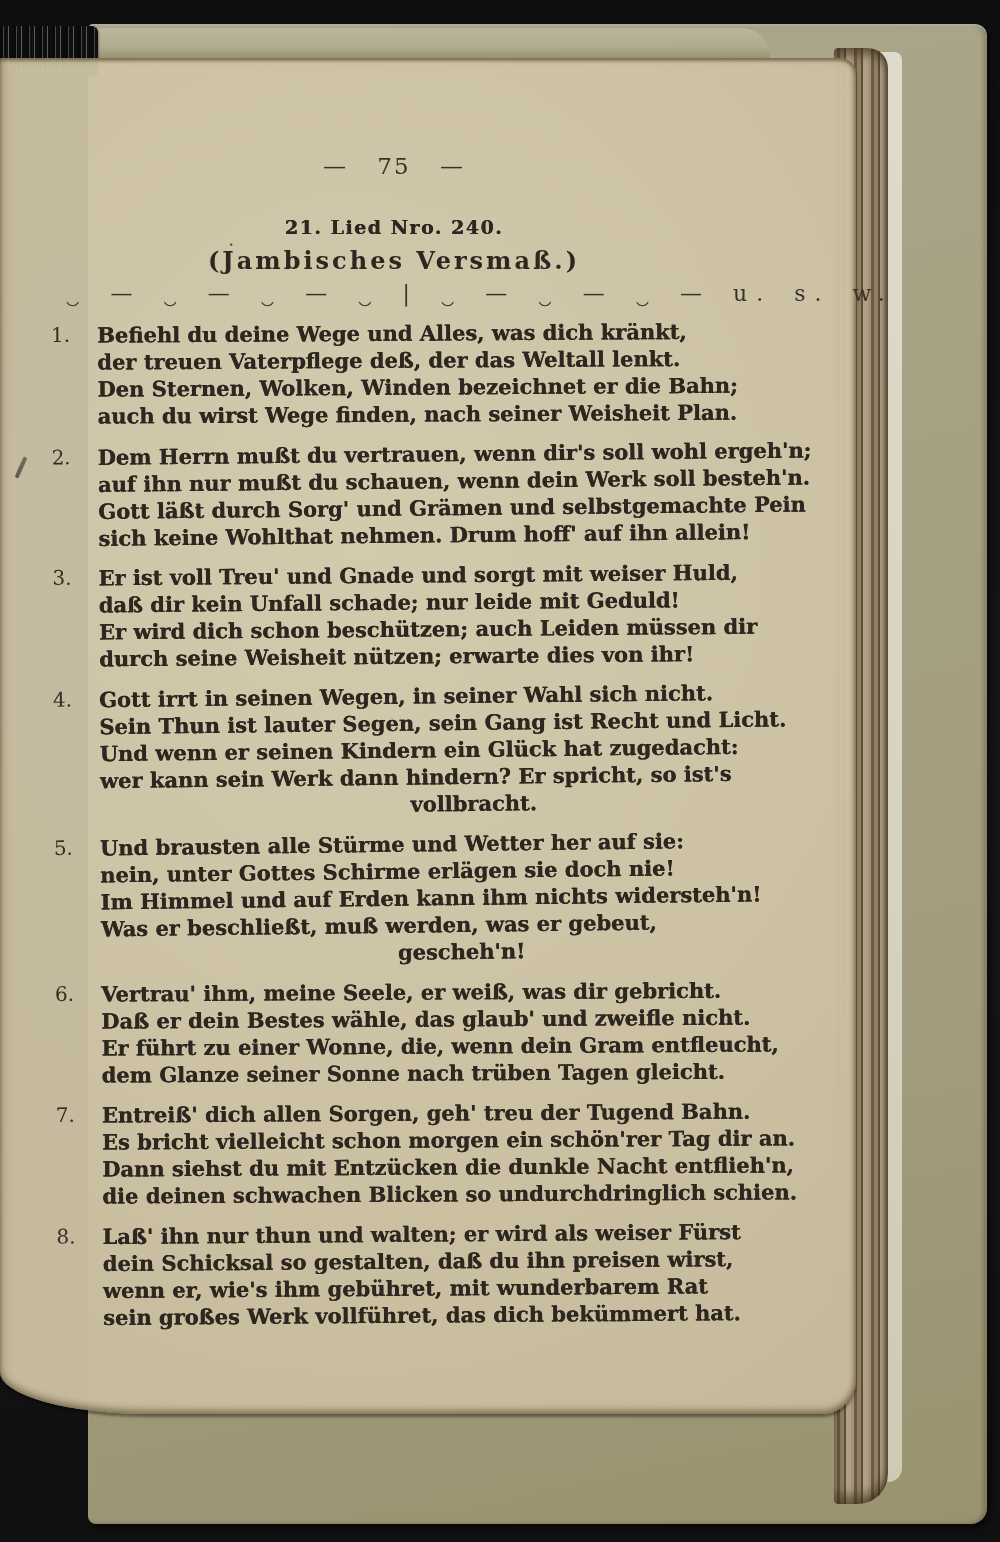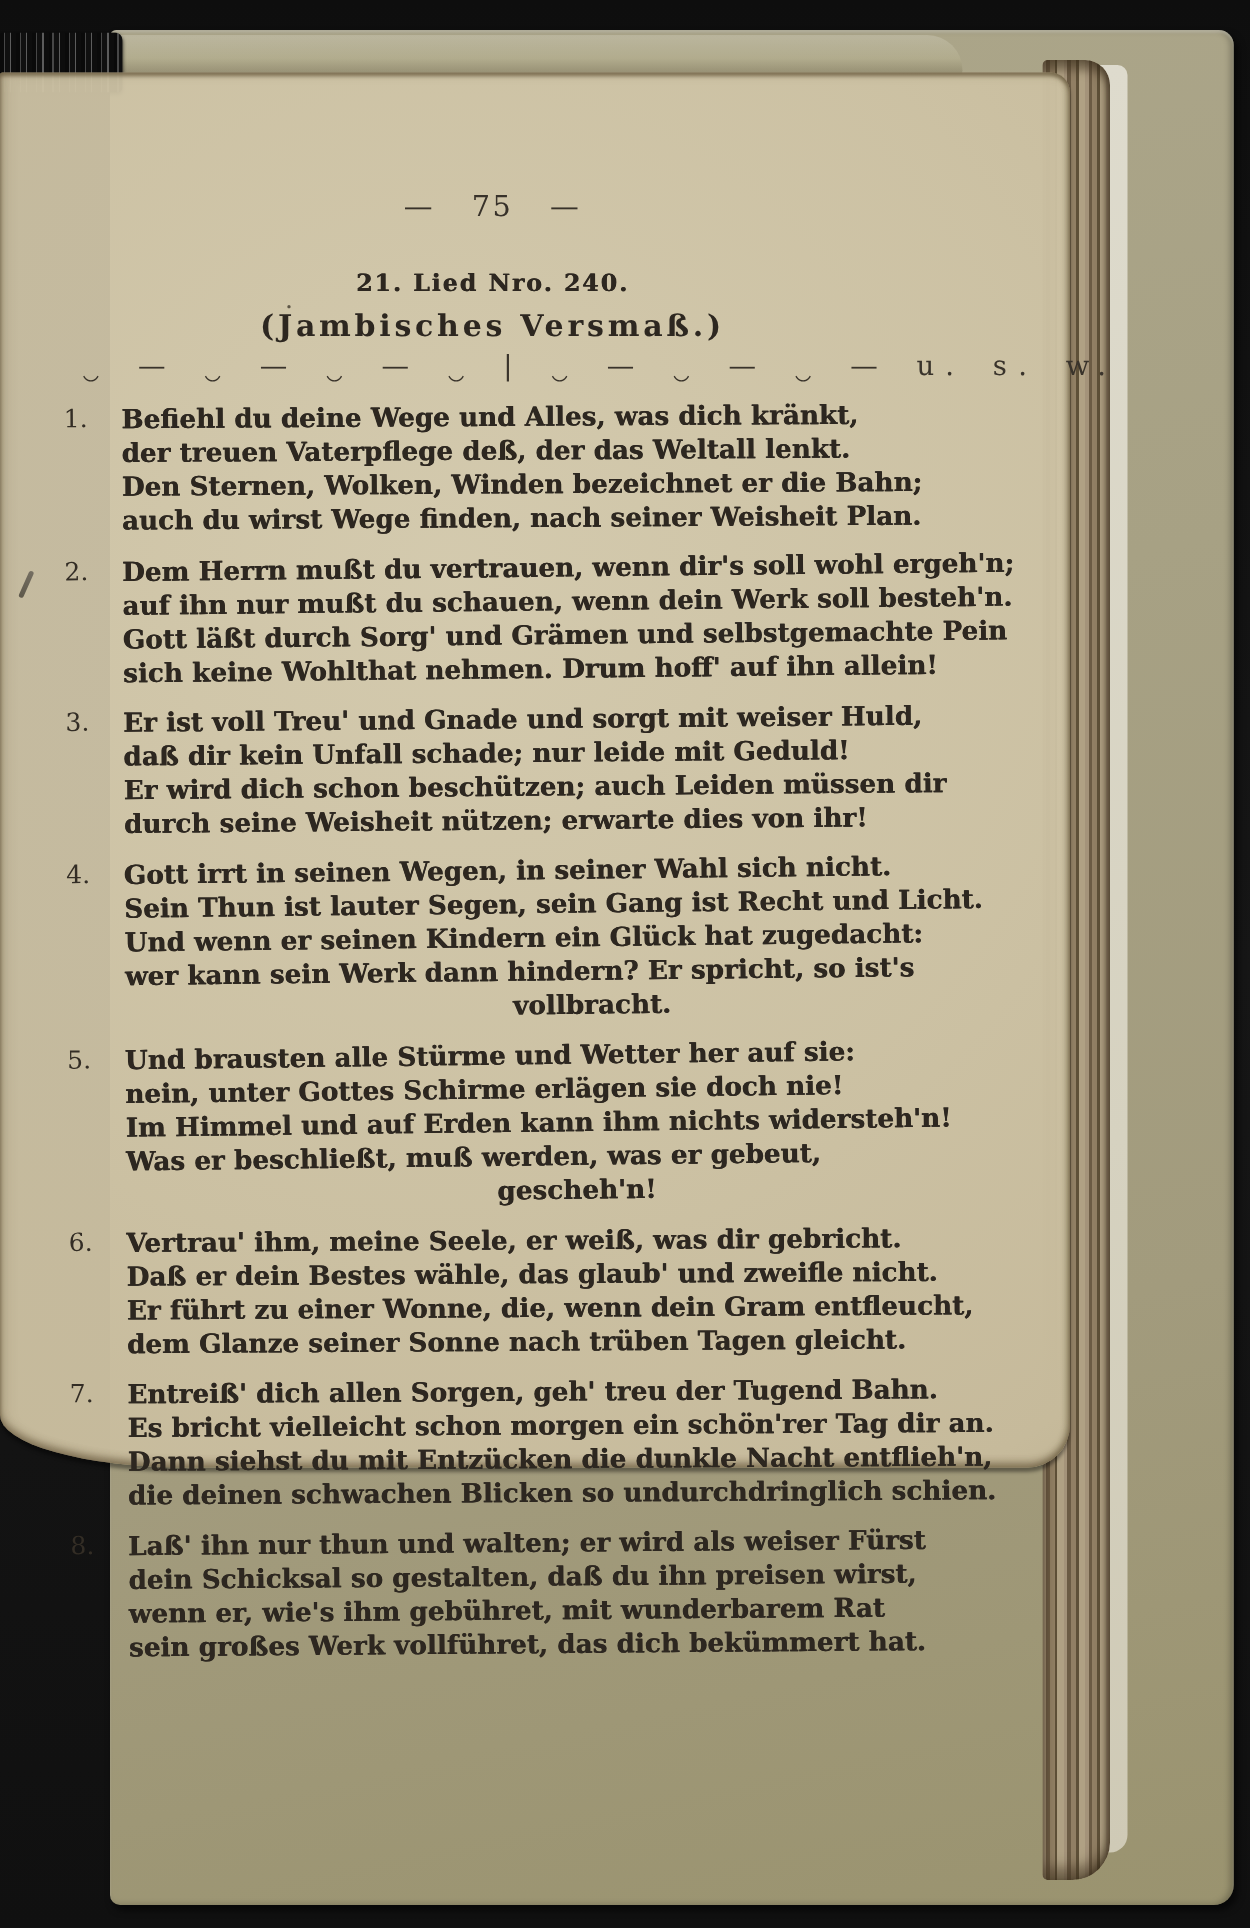--- a/index.html
+++ b/index.html
@@ -71,21 +71,21 @@
       #8d7c62;
     border-radius: 4px 20px 30px 4px;
     box-shadow: inset 0 8px 8px rgba(58,46,28,0.55), inset 0 -10px 10px rgba(58,46,28,0.55), inset -3px 0 4px rgba(40,32,18,0.4);
   }
   
   .page {
     position: absolute;
     left: 0;
     top: 58px;
     width: 856px;
-    height: 1116px;
+    height: 1356px;
     background:
       radial-gradient(ellipse 120% 90% at 42% 36%, rgba(216,206,178,0.9) 0%, rgba(206,195,165,0.95) 50%, rgba(198,186,155,1) 82%, rgba(186,173,140,1) 100%);
     border-radius: 2px 16px 34px 2px;
     border-bottom-left-radius: 150px 42px;
     box-shadow:
       inset 0 3px 3px rgba(88,72,46,0.55),
       inset 4px 0 10px rgba(96,80,52,0.18),
       inset 0 -4px 6px rgba(88,72,46,0.5),
       inset -3px 0 4px rgba(110,94,64,0.35),
       0 3px 3px rgba(0,0,0,0.4);

